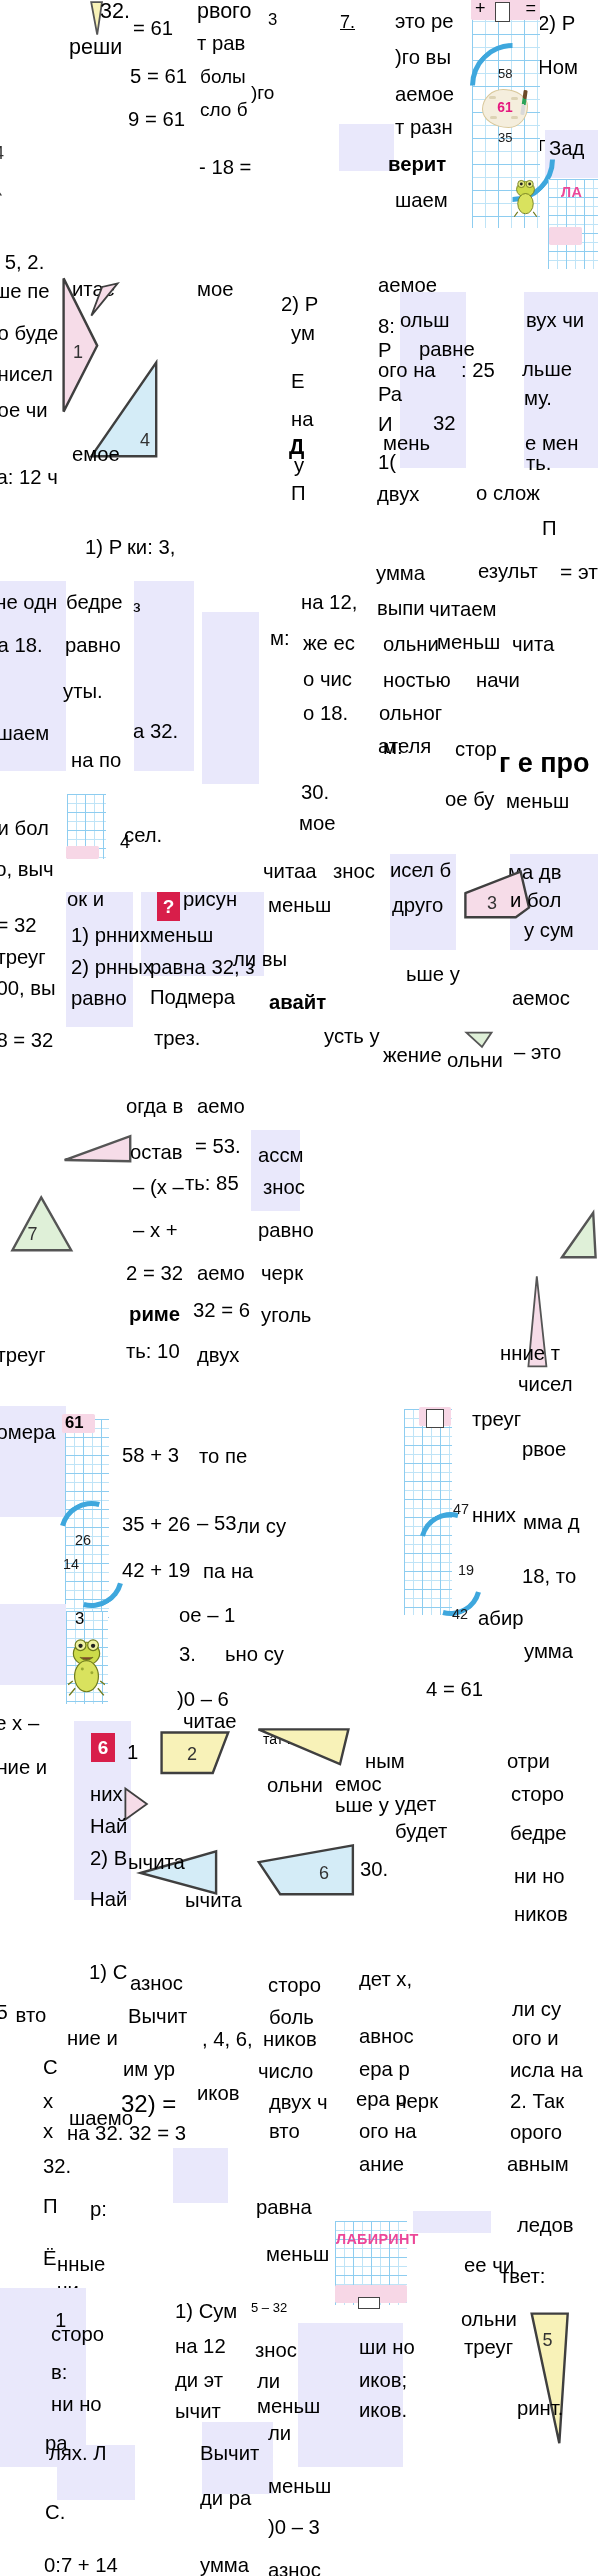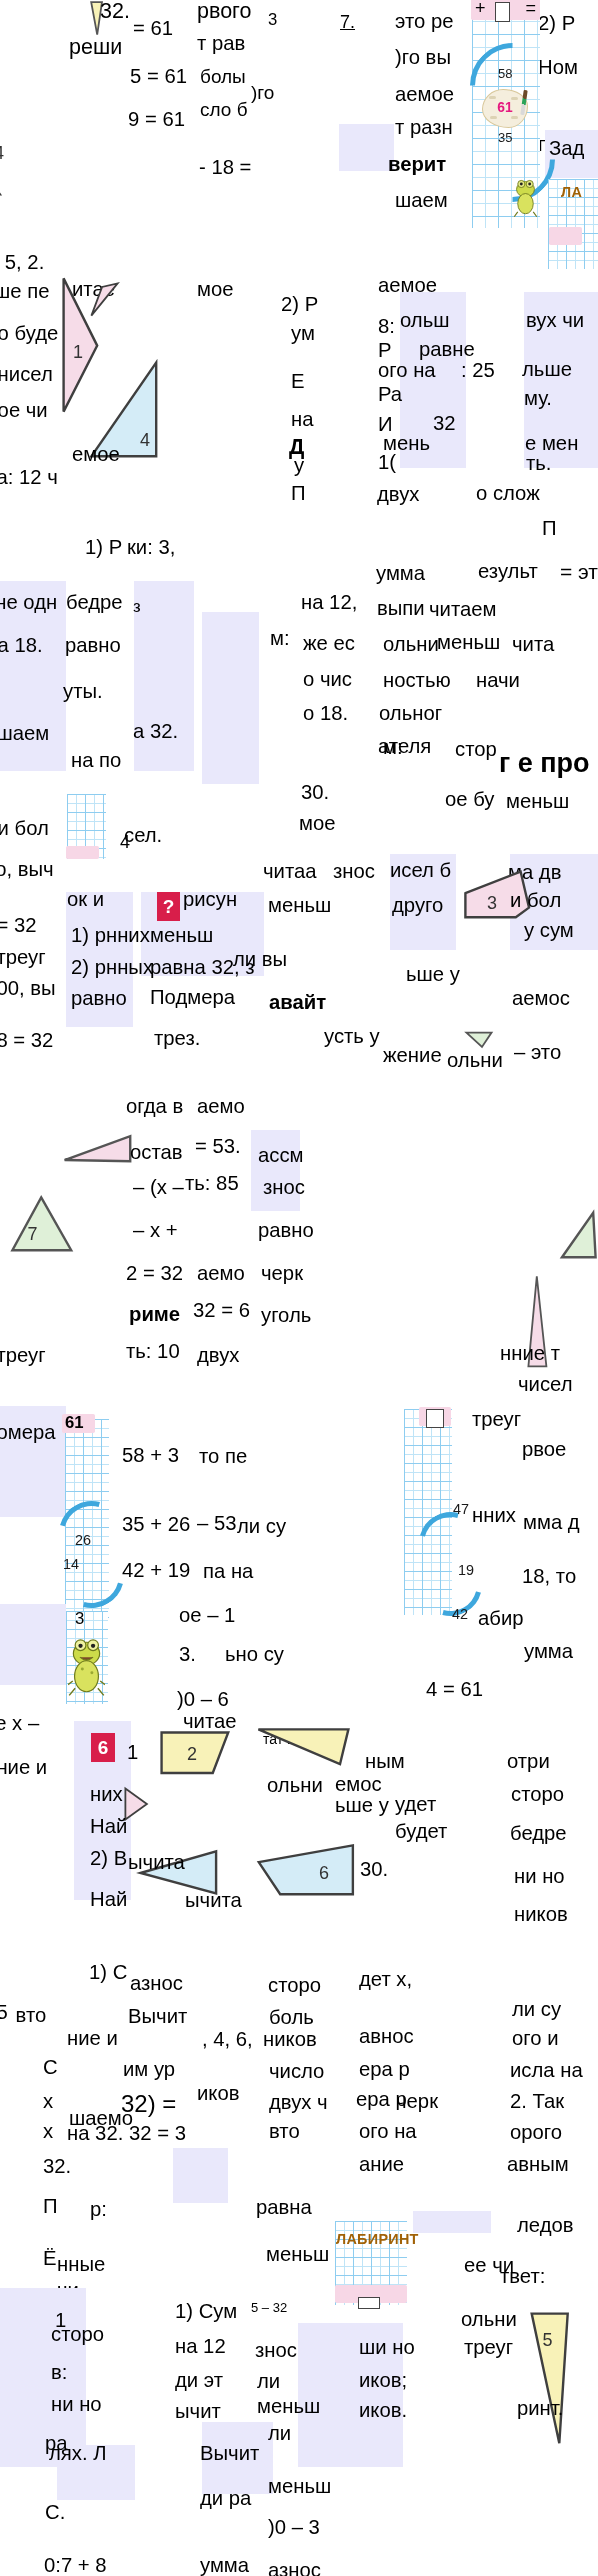--- a/index.html
+++ b/index.html
@@ -78,21 +78,21 @@
     color:#1a1a1a;
     font-weight:normal;
   }
   .pinkbox{
     position:absolute;
     background:#f7d7e6;
     border-radius:1.8px;
   }
   .labirint{
     position:absolute;
-    color:#a16207;
+    color:#ec4899;
     font-weight:bold;
     letter-spacing:0.3px;
   }
   .palette{
     position:absolute;
     width:44px;height:37px;
     background:#f5eedd;
     border:1.8px solid #d8c79a;
     border-radius:46% 54% 42% 58% / 52% 44% 56% 48%;
   }
@@ -556,21 +556,21 @@
   <div class="frag" style="left:128px; top:2006px; font-size:20.3px;">Вычит</div>
   <div class="frag" style="left:269px; top:2007px; font-size:20.3px;">боль</div>
   <div class="frag" style="left:512px; top:1999px; font-size:20.3px;">ли су</div>
   <div class="frag" style="left:67px; top:2028px; font-size:20.3px;">ние и</div>
   <div class="frag" style="left:202px; top:2029px; font-size:20.3px;">, 4, 6,</div>
   <div class="frag" style="left:263px; top:2029px; font-size:20.3px;">ников</div>
   <div class="frag" style="left:359px; top:2026px; font-size:20.3px;">авнос</div>
   <div class="frag" style="left:512px; top:2028px; font-size:20.3px;">ого и</div>
   <div class="frag" style="left:43px;  top:2057px; font-size:20.3px;">С</div>
   <div class="frag" style="left:123px; top:2059px; font-size:20.3px;">им ур</div>
-  <div class="frag" style="left:269px; top:2061px; font-size:20.3px;">число</div>
+  <div class="frag" style="left:258px; top:2061px; font-size:20.3px;">число</div>
   <div class="frag" style="left:359px; top:2059px; font-size:20.3px;">ера р</div>
   <div class="frag" style="left:510px; top:2060px; font-size:20.3px;">исла на</div>
   <div class="frag" style="left:43px;  top:2091px; font-size:20.3px;">х</div>
   <div class="frag" style="left:121px; top:2092px; font-size:24px;text-align:center;">32) =</div>
   <div class="frag" style="left:197px; top:2083px; font-size:20.3px;">иков</div>
   <div class="frag" style="left:269px; top:2092px; font-size:20.3px;">двух ч</div>
   <div class="frag" style="left:356px; top:2089px; font-size:20.3px;">ера р</div>
   <div class="frag" style="left:396px; top:2091px; font-size:20.3px;">черк</div>
   <div class="frag" style="left:510px; top:2091px; font-size:20.3px;">2. Так</div>
   <div class="frag" style="left:69px; top:2108px; font-size:20.3px;">шаемо</div>
@@ -638,18 +638,18 @@
   <div class="block" style="left:202px; top:2422px; width:71px; height:72px;"></div>
 
   <div class="frag" style="left:45px;  top:2433px; font-size:20.3px;">ра</div>
   <div class="frag" style="left:49px;  top:2443px; font-size:20.3px;">лях. Л</div>
   <div class="frag" style="left:268px; top:2423px; font-size:20.3px;">ли</div>
   <div class="frag" style="left:200px; top:2443px; font-size:20.3px;">Вычит</div>
   <div class="frag" style="left:268px; top:2476px; font-size:20.3px;">меньш</div>
   <div class="frag" style="left:45px;  top:2502px; font-size:20.3px;">С.</div>
   <div class="frag" style="left:200px; top:2488px; font-size:20.3px;">ди ра</div>
   <div class="frag" style="left:268px; top:2517px; font-size:20.3px;">)0 – 3</div>
-  <div class="frag" style="left:44px;  top:2555px; font-size:20.3px;">0:7 + 8</div>
+  <div class="frag" style="left:44px;  top:2555px; font-size:20.3px;">0:7 + 14</div>
   <div class="frag" style="left:200px; top:2555px; font-size:20.3px;">умма</div>
   <div class="frag" style="left:268px; top:2560px; font-size:20.3px;">азнос</div>
 
 </div>
 
 
 </body></html>

